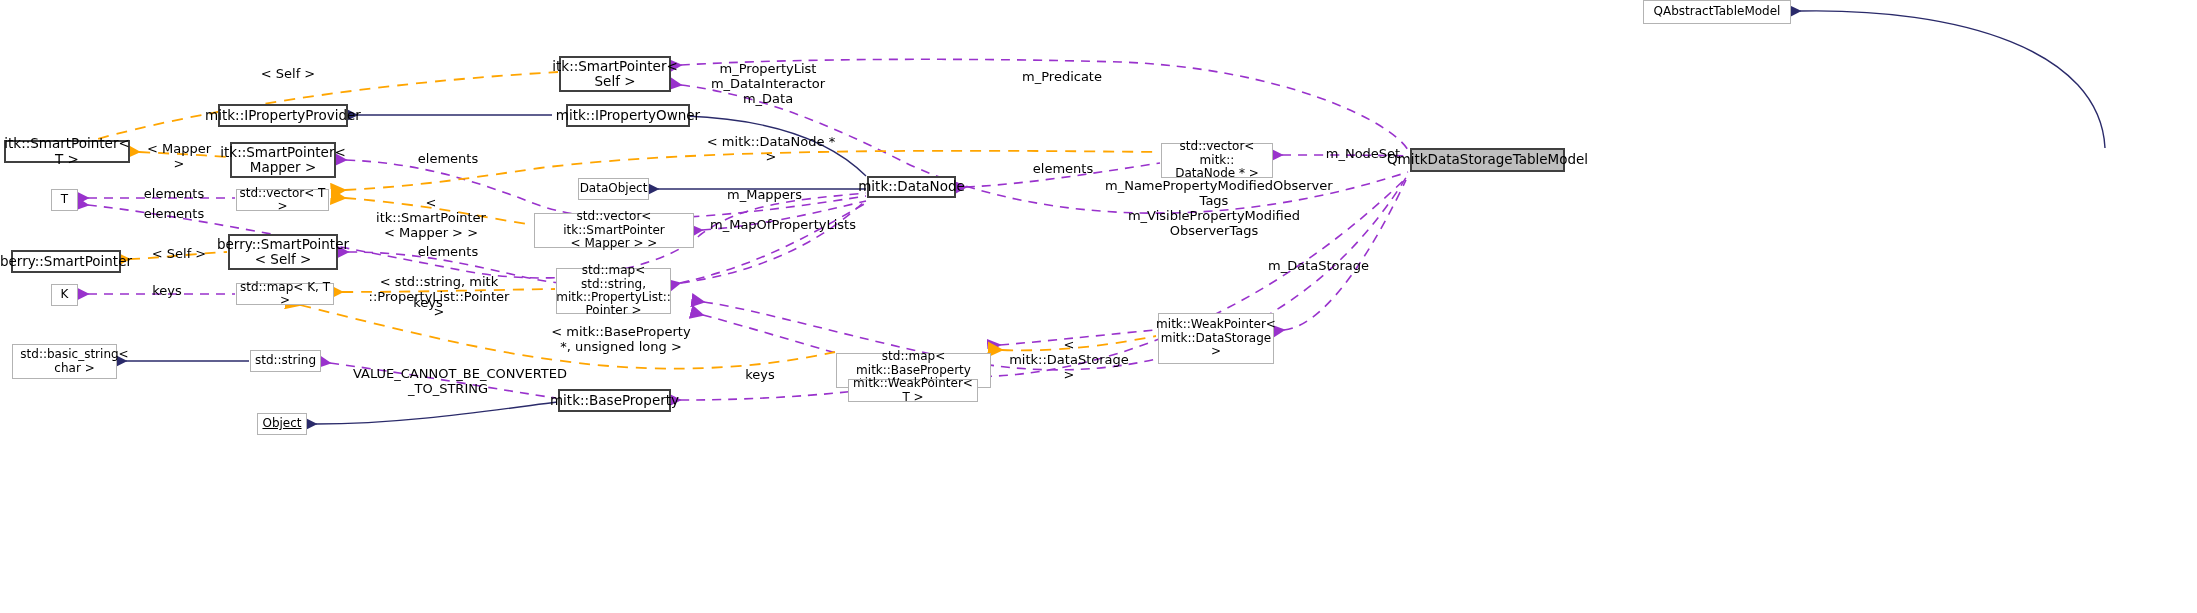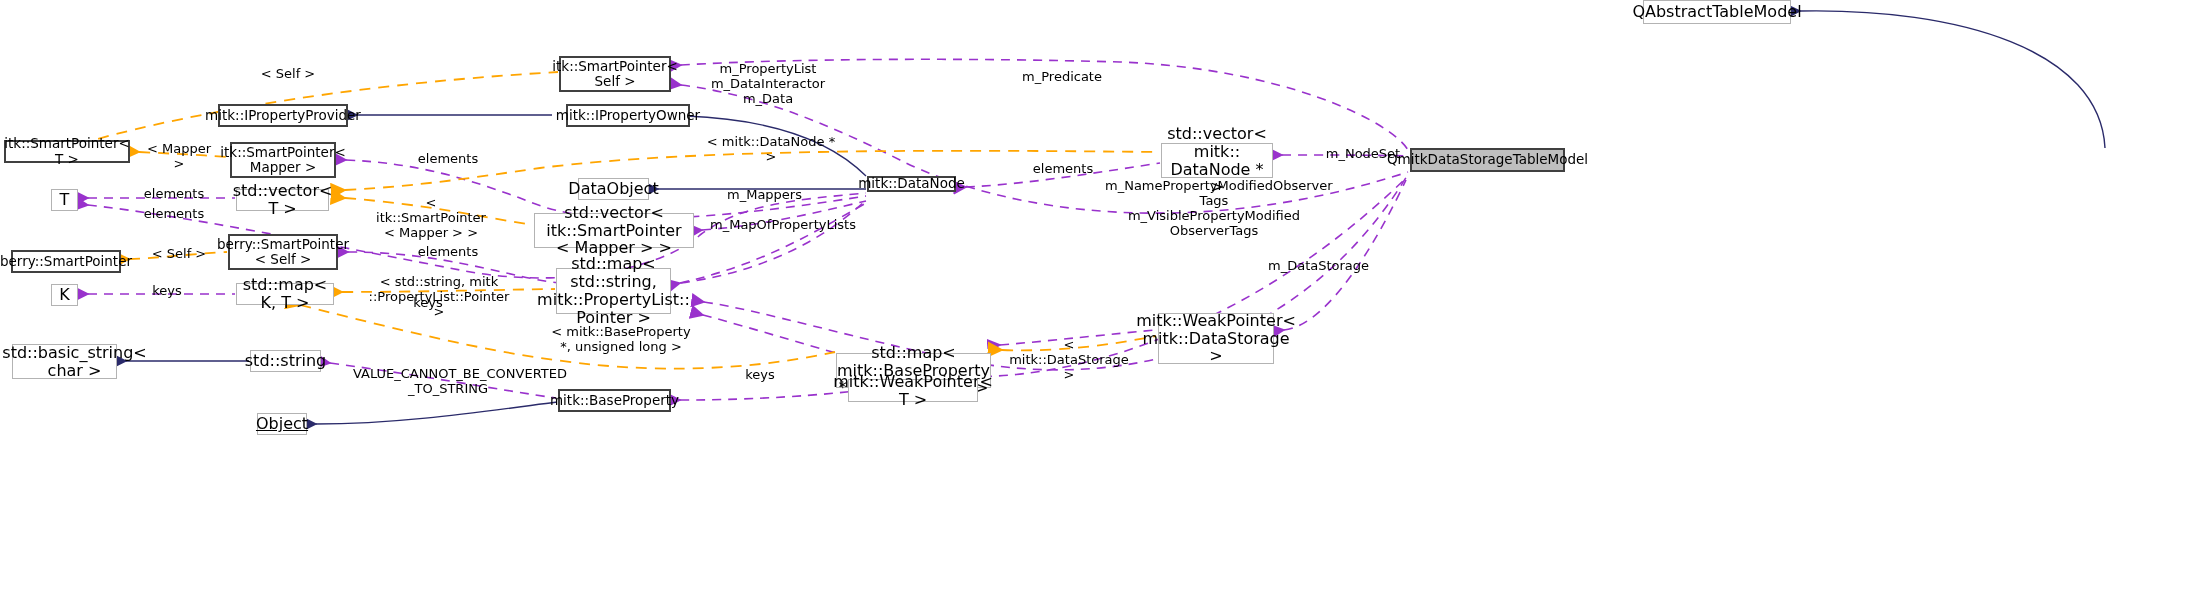--- a/index.html
+++ b/index.html
@@ -18,21 +18,21 @@
     display:flex;
     align-items:center;
     justify-content:center;
     text-align:center;
     background:#ffffff;
     color:#000000;
     line-height:1.12;
     white-space:pre-line;
     z-index:5;
   }
-  .node.thin{border:1px solid #b3b3b3;font-size:16px;}
+  .node.thin{border:1px solid #b3b3b3;font-size:12px;}
   .node.bold{border:2px solid #404040;font-size:13.5px;}
   .node.focus{border:2px solid #404040;background:#bfbfbf;font-size:13.5px;}
   .elabel{
     position:absolute;
     font-size:13px;
     color:#000000;
     text-align:center;
     white-space:pre-line;
     line-height:1.16;
     z-index:6;
@@ -104,21 +104,21 @@
 Self &gt;</div>
       <div class="node bold" style="left: 218px; top: 104px; width: 130px; height: 23px;">mitk::IPropertyProvider</div>
       <div class="node bold" style="left: 566px; top: 104px; width: 124px; height: 23px;">mitk::IPropertyOwner</div>
       <div class="node bold" style="left: 4px; top: 140px; width: 126px; height: 23px;">itk::SmartPointer&lt; T &gt;</div>
       <div class="node bold" style="left: 230px; top: 142px; width: 106px; height: 36px;">itk::SmartPointer&lt;
 Mapper &gt;</div>
       <div class="node thin" style="left: 1161px; top: 143px; width: 112px; height: 35px;">std::vector&lt; mitk::
 DataNode * &gt;</div>
       <div class="node focus" style="left: 1410px; top: 148px; width: 155px; height: 24px;">QmitkDataStorageTableModel</div>
       <div class="node thin" style="left: 578px; top: 178px; width: 71px; height: 22px;">DataObject</div>
-      <div class="node bold" style="left: 867px; top: 176px; width: 89px; height: 16px;">mitk::DataNode</div>
+      <div class="node bold" style="left: 867px; top: 176px; width: 89px; height: 22px;">mitk::DataNode</div>
       <div class="node thin" style="left: 51px; top: 189px; width: 27px; height: 22px;">T</div>
       <div class="node thin" style="left: 236px; top: 189px; width: 93px; height: 22px;">std::vector&lt; T &gt;</div>
       <div class="node thin" style="left: 534px; top: 213px; width: 160px; height: 35px;">std::vector&lt; itk::SmartPointer
 &lt; Mapper &gt; &gt;</div>
       <div class="node bold" style="left: 228px; top: 234px; width: 110px; height: 36px;">berry::SmartPointer
 &lt; Self &gt;</div>
       <div class="node bold" style="left: 11px; top: 250px; width: 110px; height: 23px;">berry::SmartPointer</div>
       <div class="node thin" style="left: 556px; top: 268px; width: 115px; height: 46px;">std::map&lt; std::string,
 mitk::PropertyList::
 Pointer &gt;</div>

